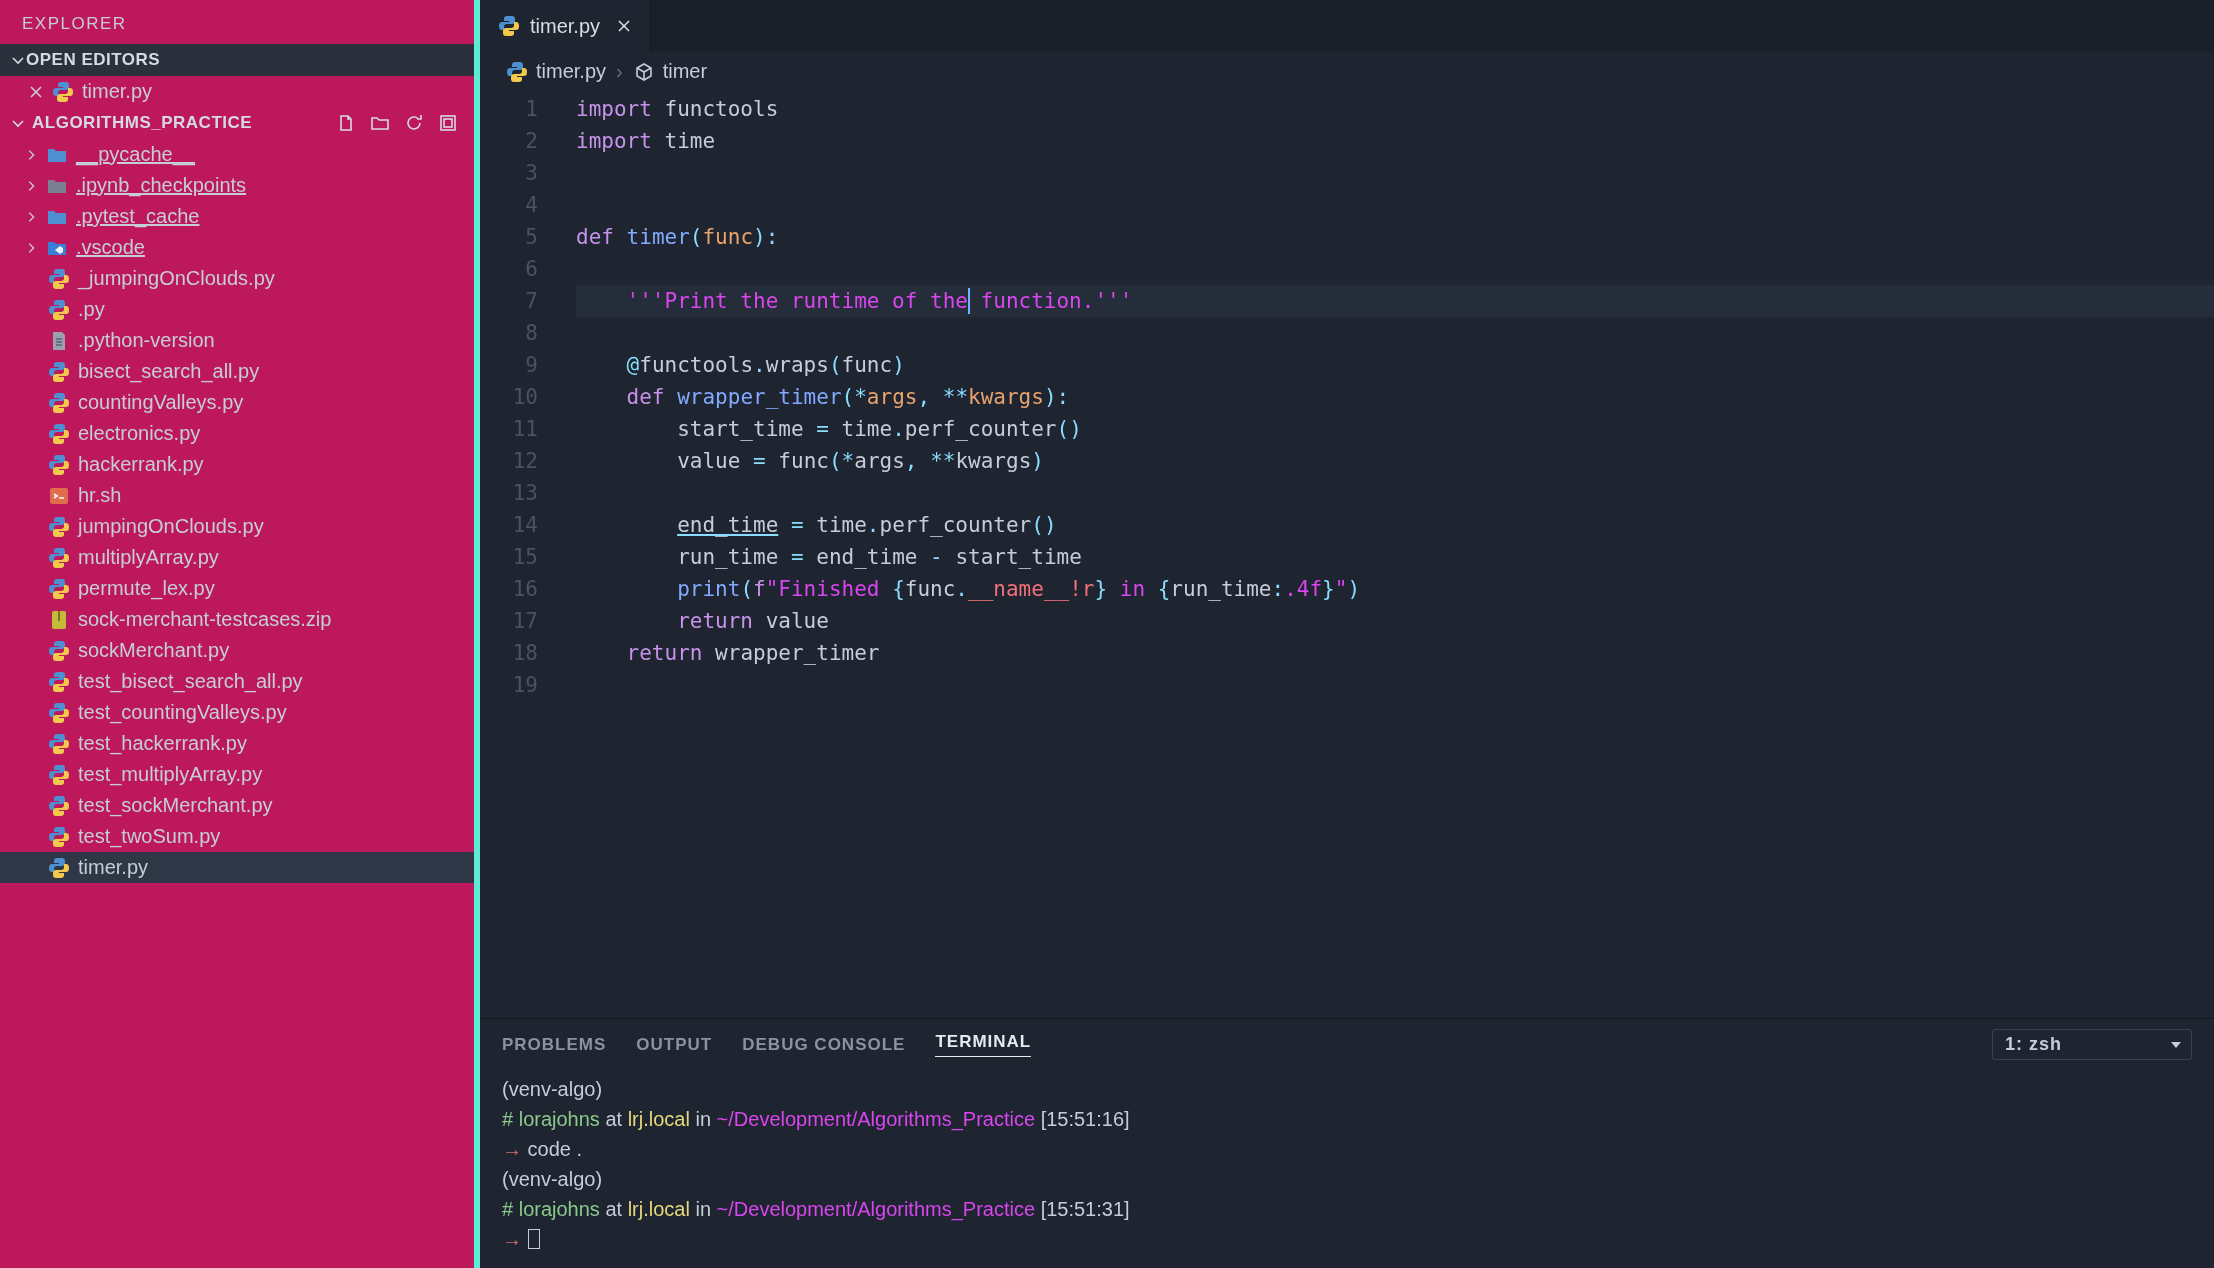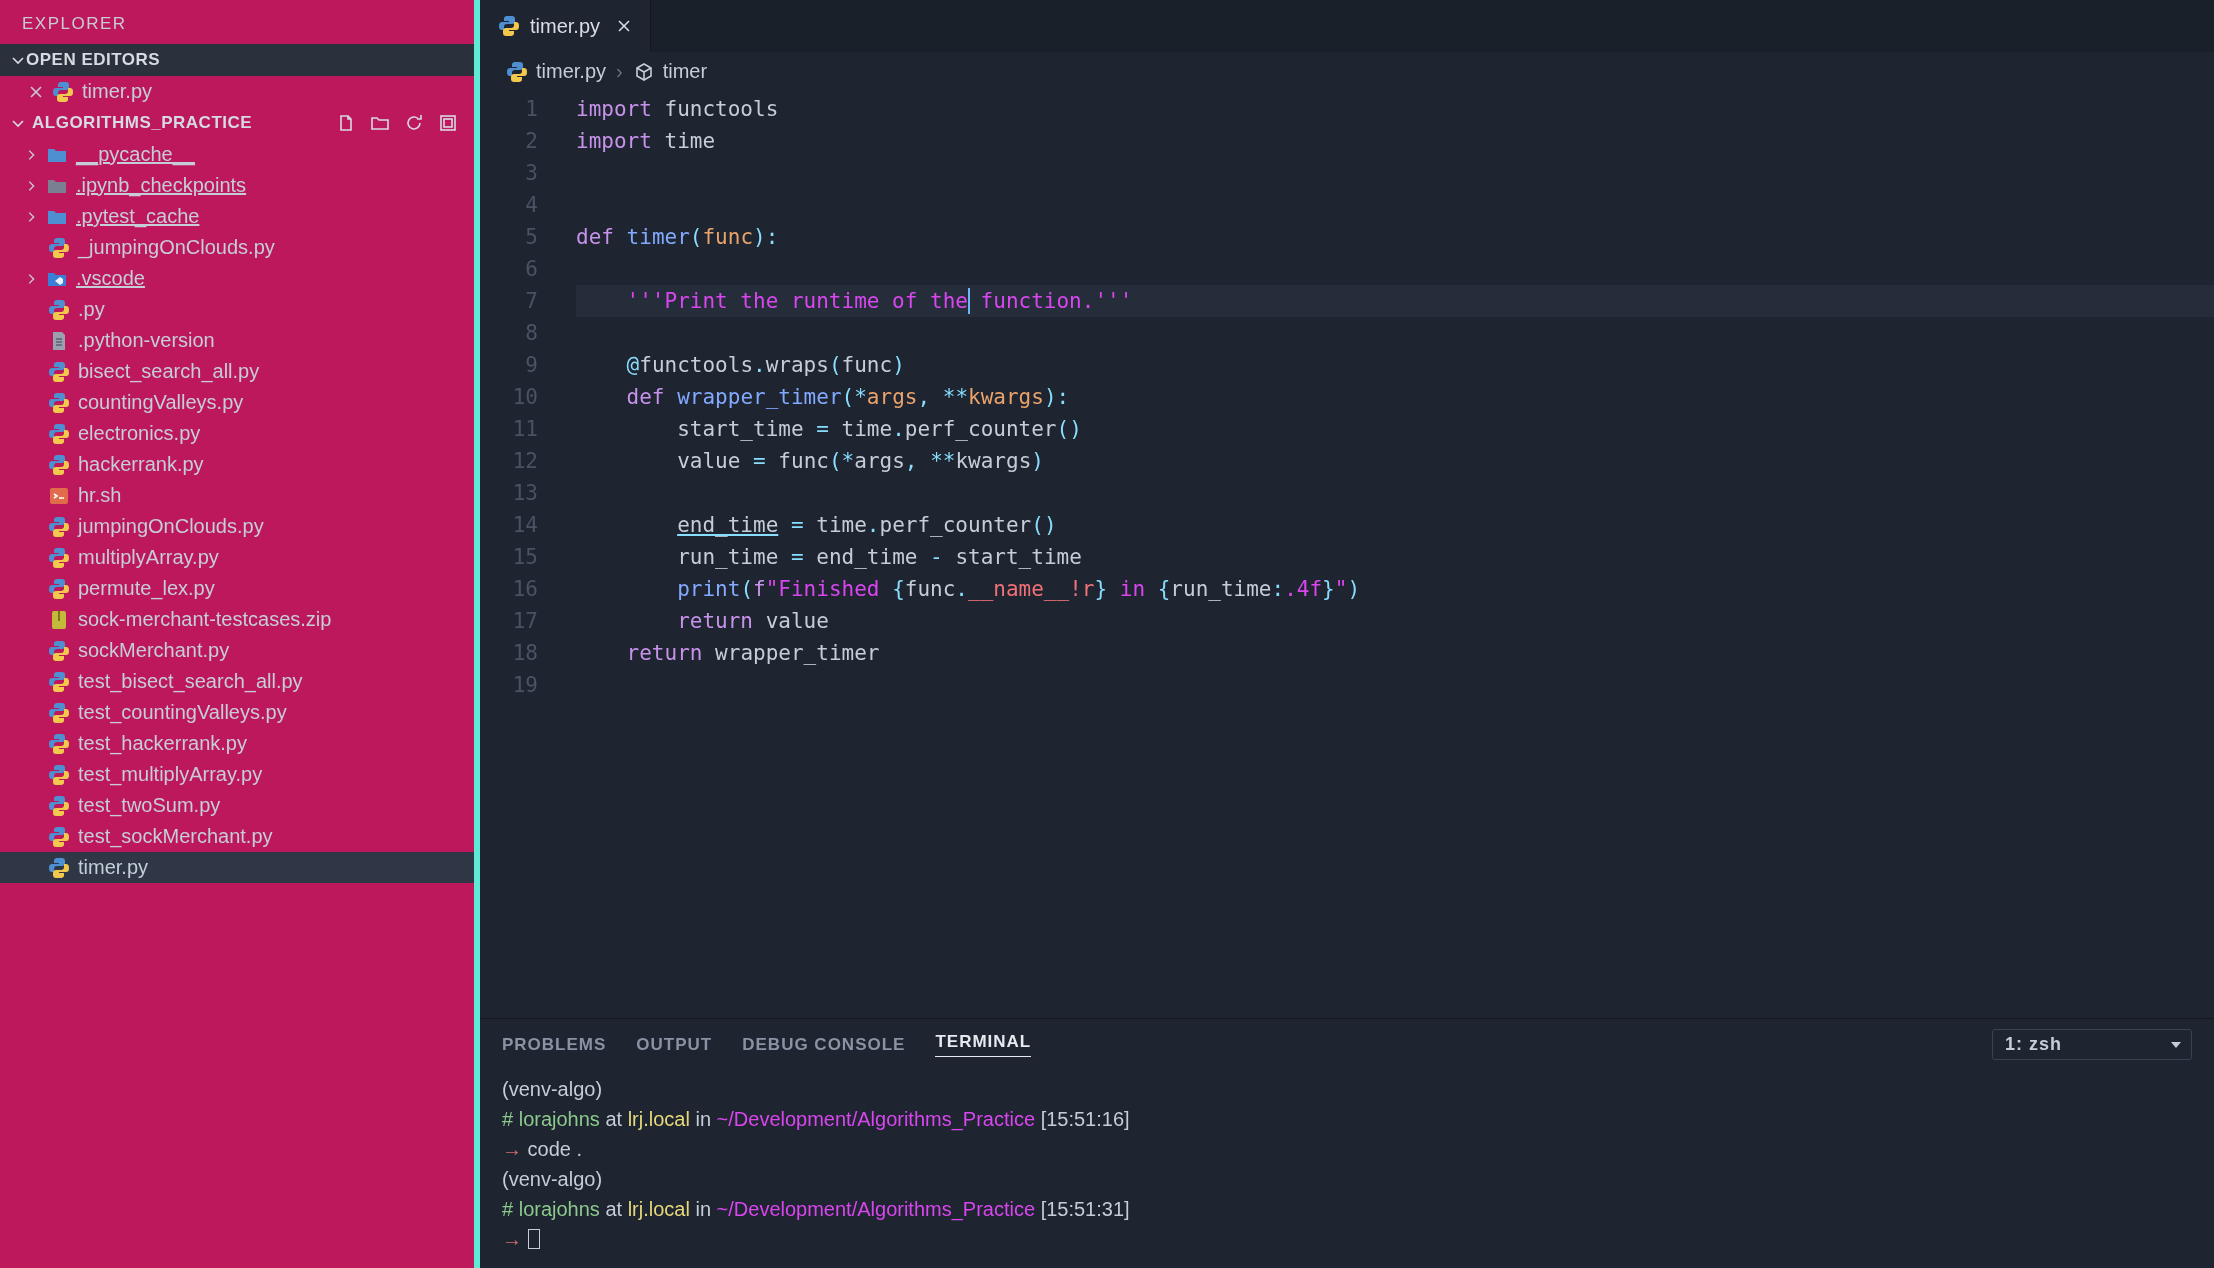--- a/index.html
+++ b/index.html
@@ -345,39 +345,39 @@
       </div>
         <div class="tree-row folder-row">
         <svg class="chev">
             <use href="#i-chev-right"></use>
           </svg>
         <svg class="folder-icon">
             <use href="#i-folder-blue"></use>
           </svg>
         <span>.pytest_cache</span>
       </div>
-        <div class="tree-row file-row">
-      <svg class="file-icon">
-            <use href="#i-python"></use>
-          </svg>
-      <span>_jumpingOnClouds.py</span>
-    </div>
         <div class="tree-row folder-row">
         <svg class="chev">
             <use href="#i-chev-right"></use>
           </svg>
         <svg class="folder-icon">
             <use href="#i-folder-vscode"></use>
           </svg>
         <span>.vscode</span>
       </div>
         <div class="tree-row file-row">
       <svg class="file-icon">
             <use href="#i-python"></use>
           </svg>
+      <span>_jumpingOnClouds.py</span>
+    </div>
+        <div class="tree-row file-row">
+      <svg class="file-icon">
+            <use href="#i-python"></use>
+          </svg>
       <span>.py</span>
     </div>
         <div class="tree-row file-row">
       <svg class="file-icon">
             <use href="#i-text"></use>
           </svg>
       <span>.python-version</span>
     </div>
         <div class="tree-row file-row">
       <svg class="file-icon">
@@ -460,27 +460,27 @@
         <div class="tree-row file-row">
       <svg class="file-icon">
             <use href="#i-python"></use>
           </svg>
       <span>test_multiplyArray.py</span>
     </div>
         <div class="tree-row file-row">
       <svg class="file-icon">
             <use href="#i-python"></use>
           </svg>
+      <span>test_sockMerchant.py</span>
+    </div>
+        <div class="tree-row file-row">
+      <svg class="file-icon">
+            <use href="#i-python"></use>
+          </svg>
       <span>test_twoSum.py</span>
-    </div>
-        <div class="tree-row file-row">
-      <svg class="file-icon">
-            <use href="#i-python"></use>
-          </svg>
-      <span>test_sockMerchant.py</span>
     </div>
         <div class="tree-row file-row active">
       <svg class="file-icon">
             <use href="#i-python"></use>
           </svg>
       <span>timer.py</span>
     </div>
       </div>
   </aside>
 

